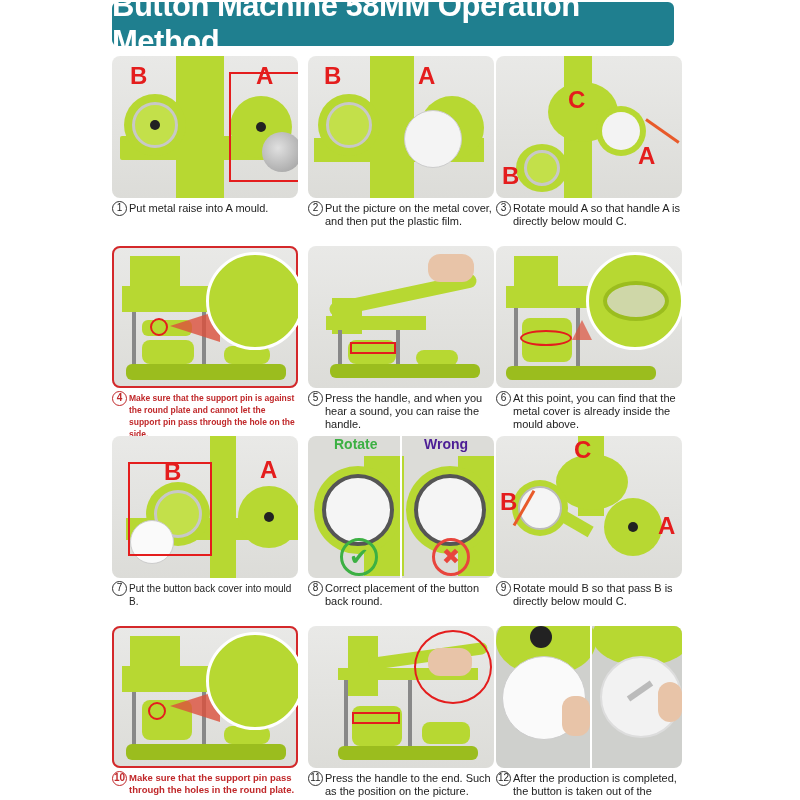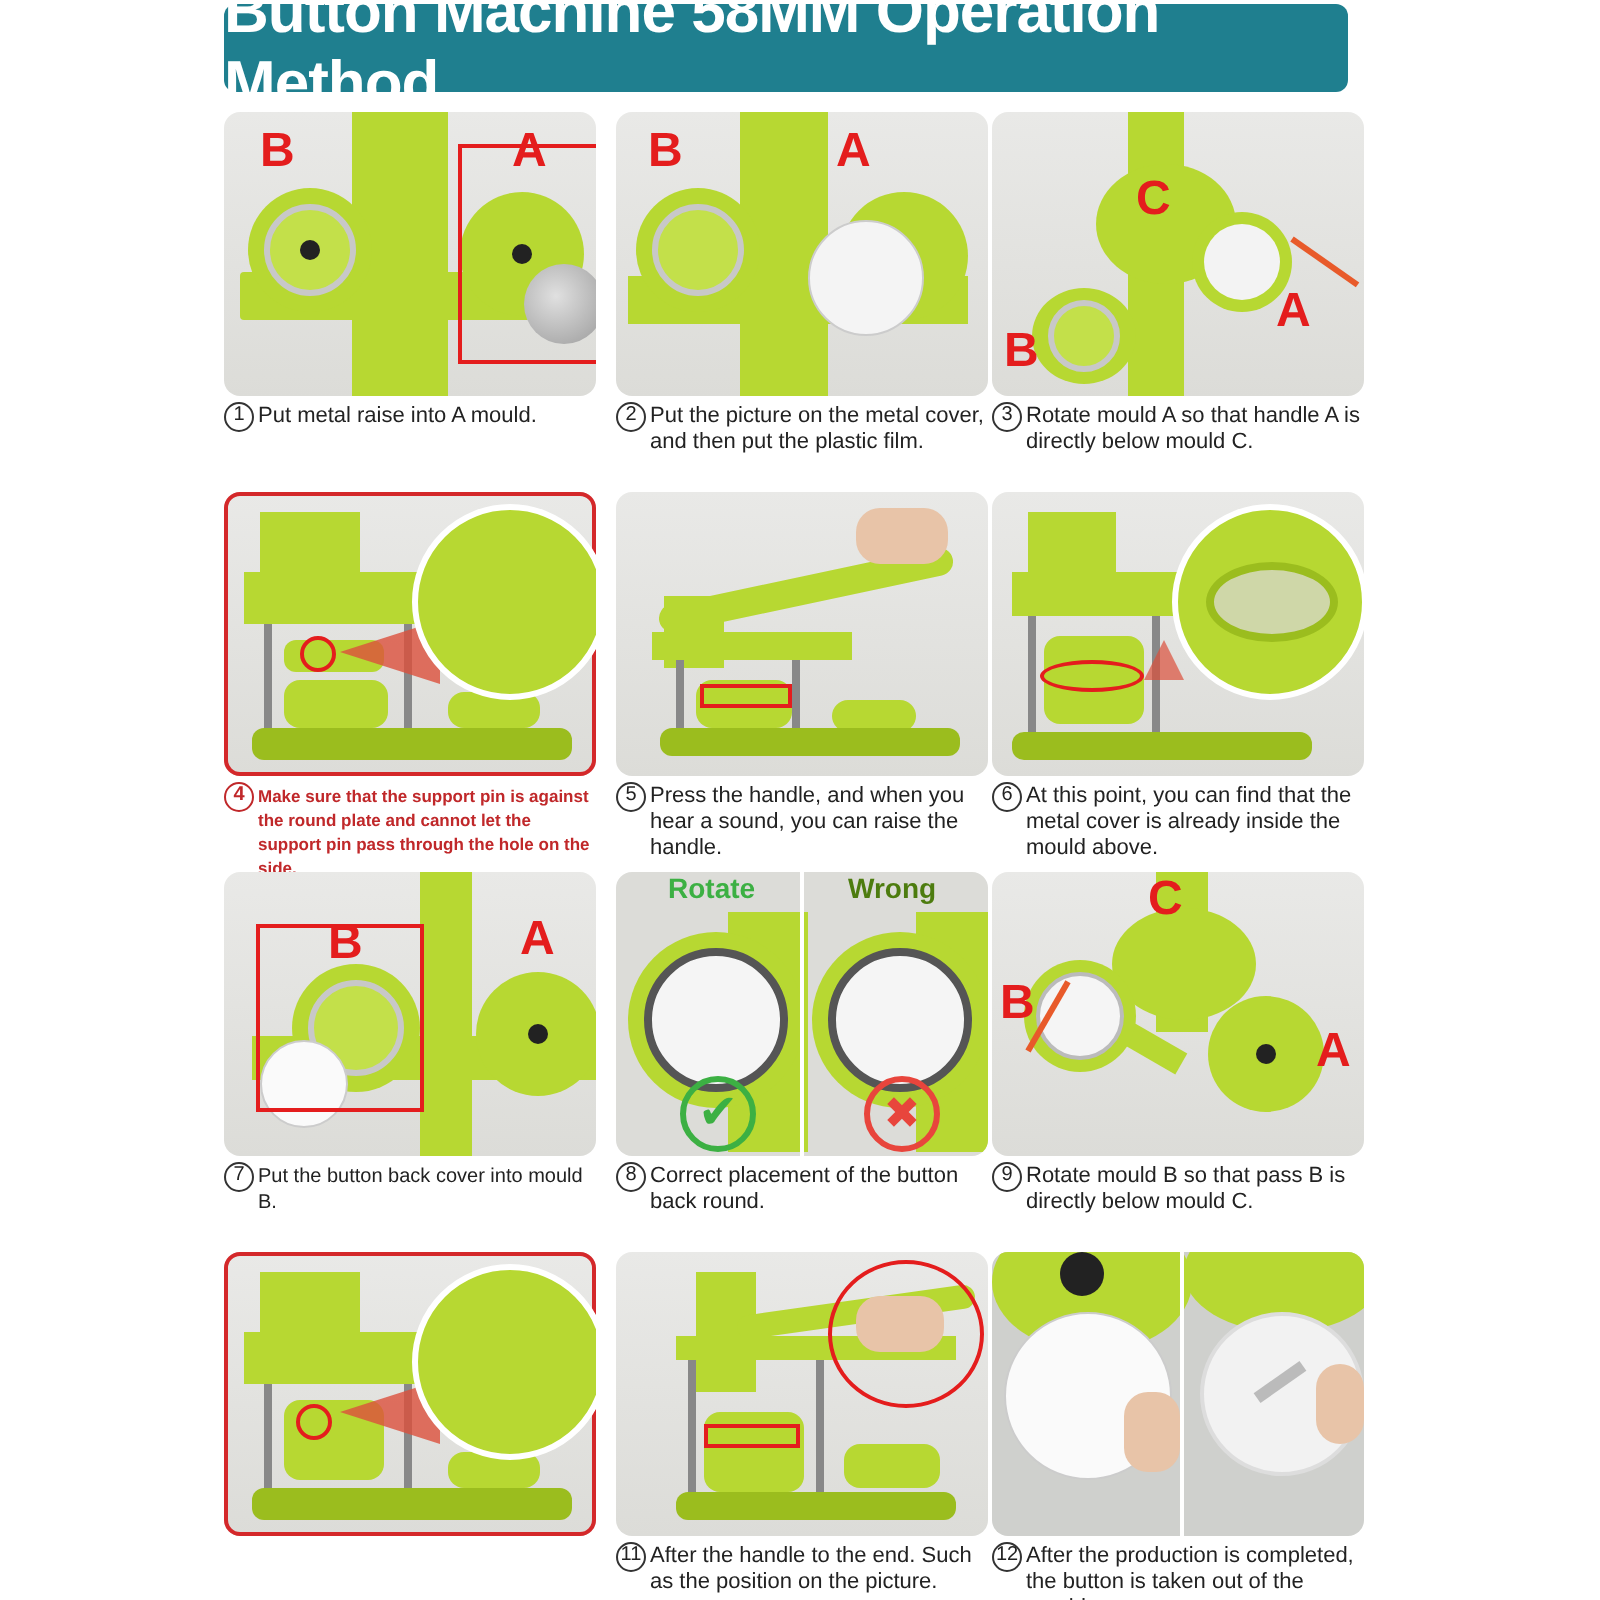--- a/index.html
+++ b/index.html
@@ -211,21 +211,21 @@
     <div class="cell c1">
       <div class="photo" style="background:#dcdcd8;">
         <div class="lime" style="position:absolute;left:56px;top:20px;width:40px;height:120px;"></div>
         <div class="lime" style="position:absolute;left:150px;top:20px;width:36px;height:120px;"></div>
         <div class="ring lime" style="left:6px;top:30px;width:88px;height:88px;"></div>
         <div class="ring" style="left:14px;top:38px;width:72px;height:72px;border:4px solid #555;background:#f5f5f5;"></div>
         <div class="ring lime" style="left:98px;top:30px;width:88px;height:88px;"></div>
         <div class="ring" style="left:106px;top:38px;width:72px;height:72px;border:4px solid #555;background:#f5f5f5;"></div>
         <div class="divider" style="left:92px;"></div>
         <span class="rw-label" style="left:26px;color:#3cb043;">Rotate</span>
-        <span class="rw-label" style="left:116px;color:#4d7c0f;">Wrong</span>
+        <span class="rw-label" style="left:116px;color:#4c1d95;">Wrong</span>
         <div class="ring" style="left:32px;top:102px;width:38px;height:38px;border:3px solid #3cb043;color:#3cb043;font-size:24px;line-height:32px;text-align:center;font-weight:bold;">✔</div>
         <div class="ring" style="left:124px;top:102px;width:38px;height:38px;border:3px solid #e8453c;color:#e8453c;font-size:22px;line-height:32px;text-align:center;">✖</div>
       </div>
       <div class="caption">
         <span class="num">8</span>
         <span class="cap-text">Correct placement of the button back round.</span>
       </div>
     </div>
 
     <div class="cell c2">
@@ -257,39 +257,43 @@
         <div class="lime" style="position:absolute;left:10px;top:40px;width:90px;height:26px;"></div>
         <div style="position:absolute;left:20px;top:66px;width:4px;height:56px;background:#888;"></div>
         <div style="position:absolute;left:90px;top:66px;width:4px;height:56px;background:#888;"></div>
         <div class="lime" style="position:absolute;left:30px;top:74px;width:50px;height:40px;border-radius:8px;"></div>
         <div class="lime" style="position:absolute;left:112px;top:100px;width:46px;height:18px;border-radius:8px;"></div>
         <div class="lime-dark" style="position:absolute;left:14px;top:118px;width:160px;height:16px;border-radius:6px;"></div>
         <div style="position:absolute;left:58px;top:64px;width:0;height:0;border-top:16px solid transparent;border-bottom:16px solid transparent;border-right:50px solid rgba(220,80,60,0.8);"></div>
         <div class="redcircle" style="left:36px;top:76px;width:18px;height:18px;"></div>
         <div class="zoom-circle" style="left:94px;top:6px;width:98px;height:98px;"></div>
       </div>
+      <div class="caption warn" style="font-size:9.5px;">
+        <span class="num">10</span>
+        <span class="cap-text">Make sure that the support pin pass through the holes in the round plate.</span>
+      </div>
     </div>
 
     <div class="cell c1">
       <div class="photo">
         <div class="lime" style="position:absolute;left:40px;top:10px;width:30px;height:60px;"></div>
         <div class="lime" style="position:absolute;left:60px;top:24px;width:120px;height:12px;border-radius:6px;transform:rotate(-8deg);"></div>
         <div class="lime" style="position:absolute;left:30px;top:42px;width:140px;height:12px;"></div>
         <div style="position:absolute;left:120px;top:22px;width:44px;height:28px;background:#e8c4a8;border-radius:12px;"></div>
         <div class="redcircle" style="left:106px;top:4px;width:78px;height:74px;"></div>
         <div style="position:absolute;left:36px;top:54px;width:4px;height:66px;background:#888;"></div>
         <div style="position:absolute;left:100px;top:54px;width:4px;height:66px;background:#888;"></div>
         <div class="lime" style="position:absolute;left:44px;top:80px;width:50px;height:40px;border-radius:8px;"></div>
         <div class="redbox" style="left:44px;top:86px;width:48px;height:12px;"></div>
         <div class="lime" style="position:absolute;left:114px;top:96px;width:48px;height:22px;border-radius:8px;"></div>
         <div class="lime-dark" style="position:absolute;left:30px;top:120px;width:140px;height:14px;border-radius:6px;"></div>
       </div>
       <div class="caption">
         <span class="num">11</span>
-        <span class="cap-text">After the handle to the end. Such as the position on the picture.</span>
+        <span class="cap-text">Press the handle to the end. Such as the position on the picture.</span>
       </div>
     </div>
 
     <div class="cell c2">
       <div class="photo" style="background:#cfd0cd;">
         <div class="ring lime" style="left:0;top:-20px;width:100px;height:70px;"></div>
         <div class="ring" style="left:34px;top:0;width:22px;height:22px;background:#222;"></div>
         <div class="ring" style="left:6px;top:30px;width:84px;height:84px;background:#fafafa;border:1px solid #ccc;"></div>
         <div class="divider" style="left:94px;"></div>
         <div class="ring lime" style="left:96px;top:-20px;width:100px;height:60px;"></div>

